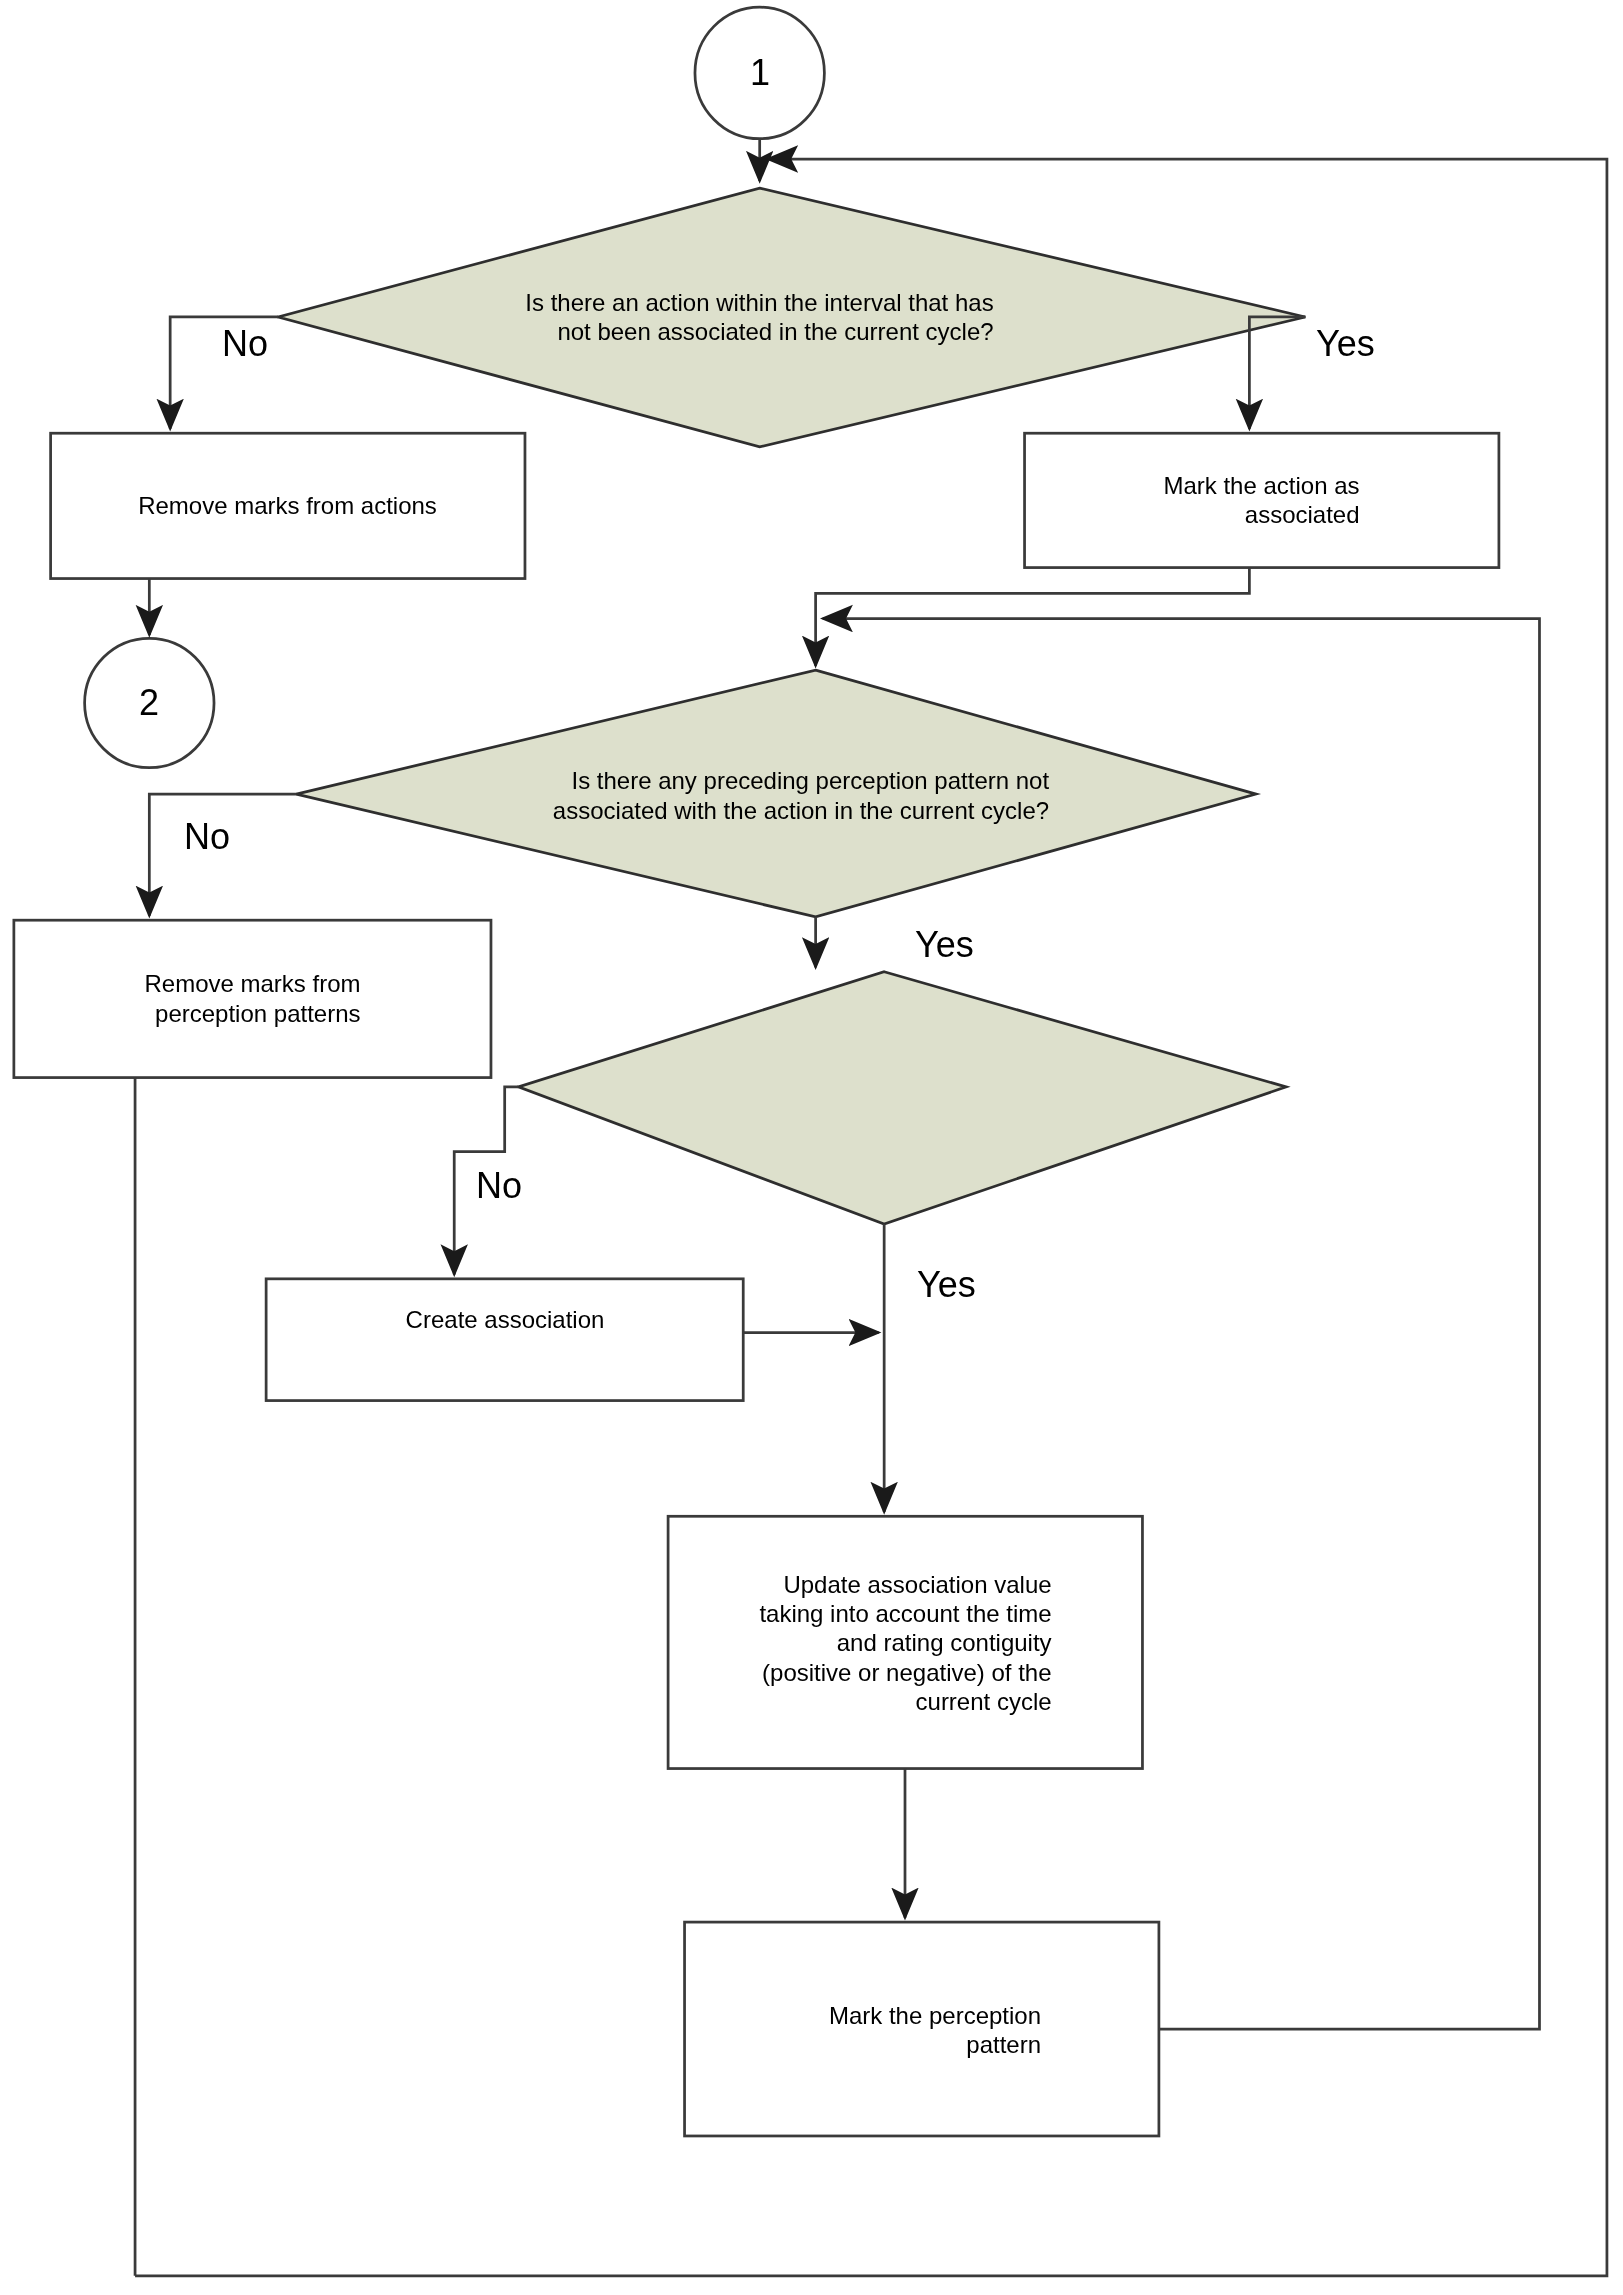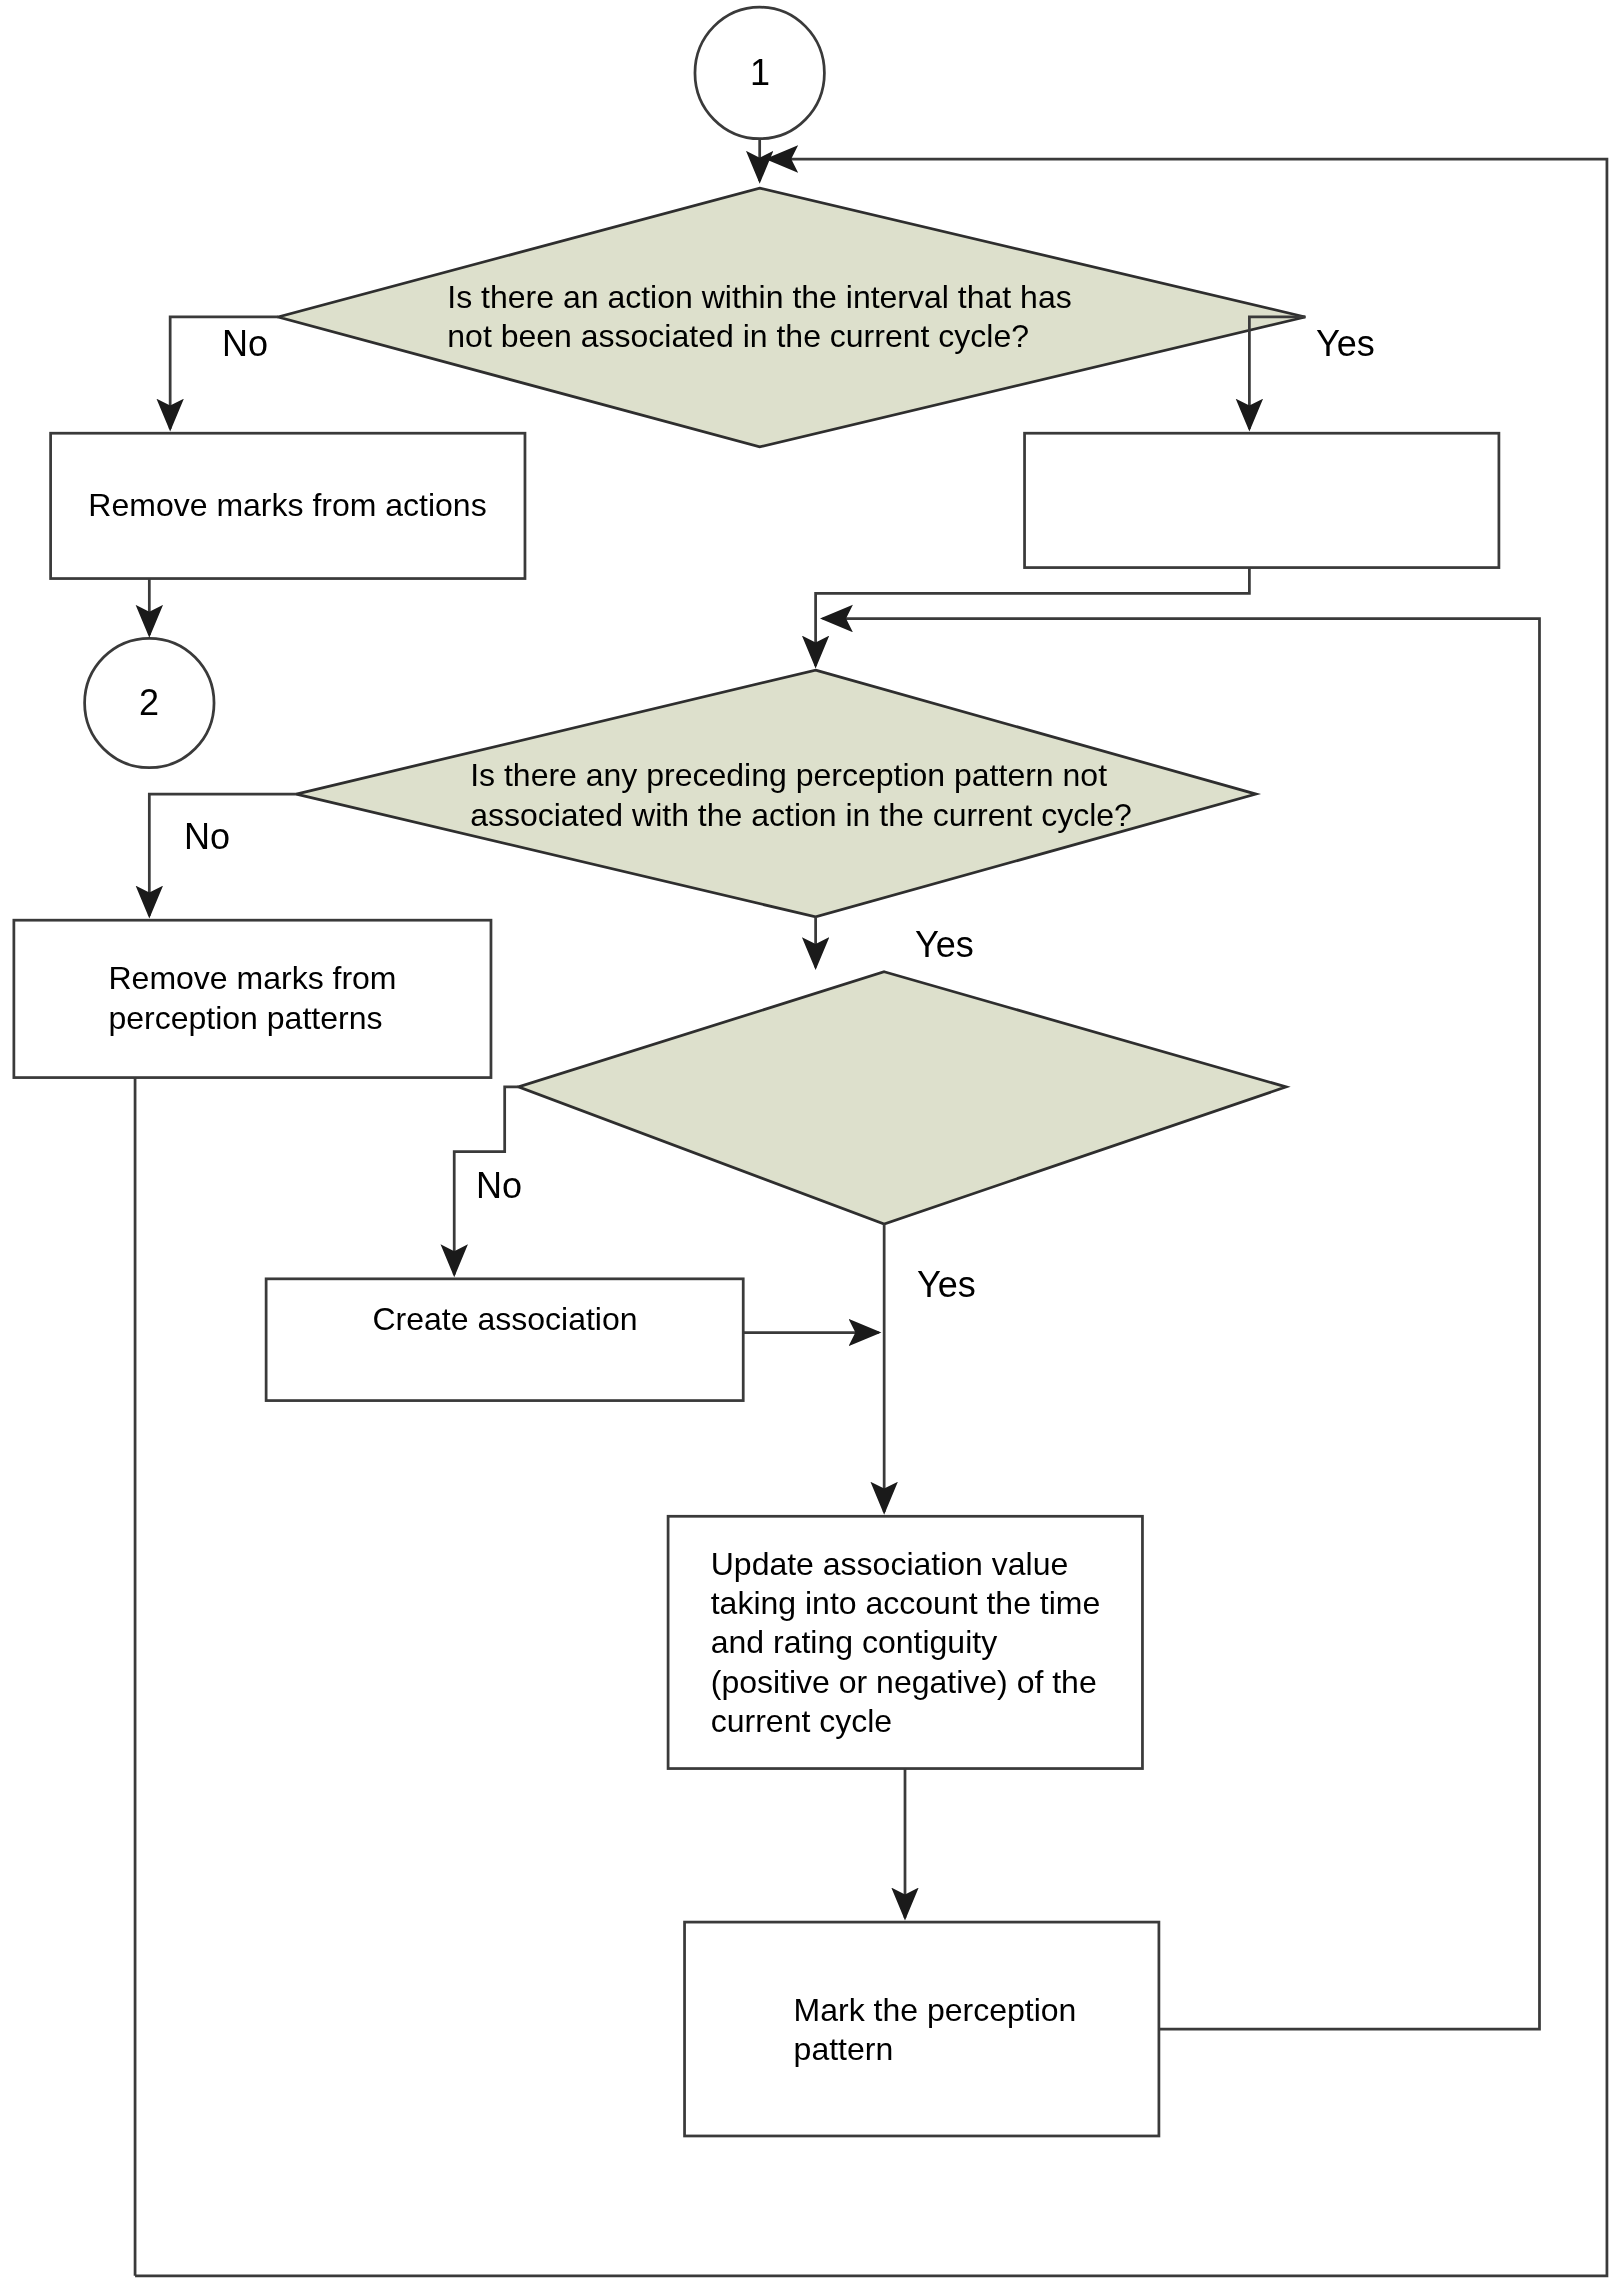--- a/index.html
+++ b/index.html
@@ -23,24 +23,24 @@
     left: 0;
     top: 0;
     width: 1623px;
     height: 2295px;
   }
   .node-label {
     position: absolute;
     display: flex;
     align-items: center;
     justify-content: center;
-    text-align: left;
+    text-align: right;
     color: #000000;
     font-family: "Liberation Sans", sans-serif;
-    font-size: 32px;
+    font-size: 24px;
     line-height: 1.22;
     white-space: pre-line;
     pointer-events: none;
     box-sizing: border-box;
   }
   .edge-label {
     position: absolute;
     color: #000000;
     font-family: "Liberation Sans", sans-serif;
     font-size: 36px;
@@ -132,20 +132,22 @@
 
   <div class="node-label" style="left:329px; top:258px; width:861px; height:118px;">Is there an action within the interval that has
 not been associated in the current cycle?</div>
 
   <div class="node-label" style="left:362px; top:738px; width:878px; height:115px;">Is there any preceding perception pattern not
 associated with the action in the current cycle?</div>
 
 
   <div class="node-label" style="left:53px; top:433px; width:469px; height:145px;">Remove marks from actions</div>
 
+  <div class="node-label" style="left:1027px; top:433px; width:469px; height:134px;">Mark the action as
+associated</div>
 
   <div class="node-label" style="left:16.5px; top:920px; width:472px; height:157px;">Remove marks from
 perception patterns</div>
 
   <div class="node-label" style="left:269px; top:1259px; width:472px; height:122px;">Create association</div>
 
   <div class="node-label" style="left:671px; top:1517px; width:469px; height:252px;">Update association value
 taking into account the time
 and rating contiguity
 (positive or negative) of the

